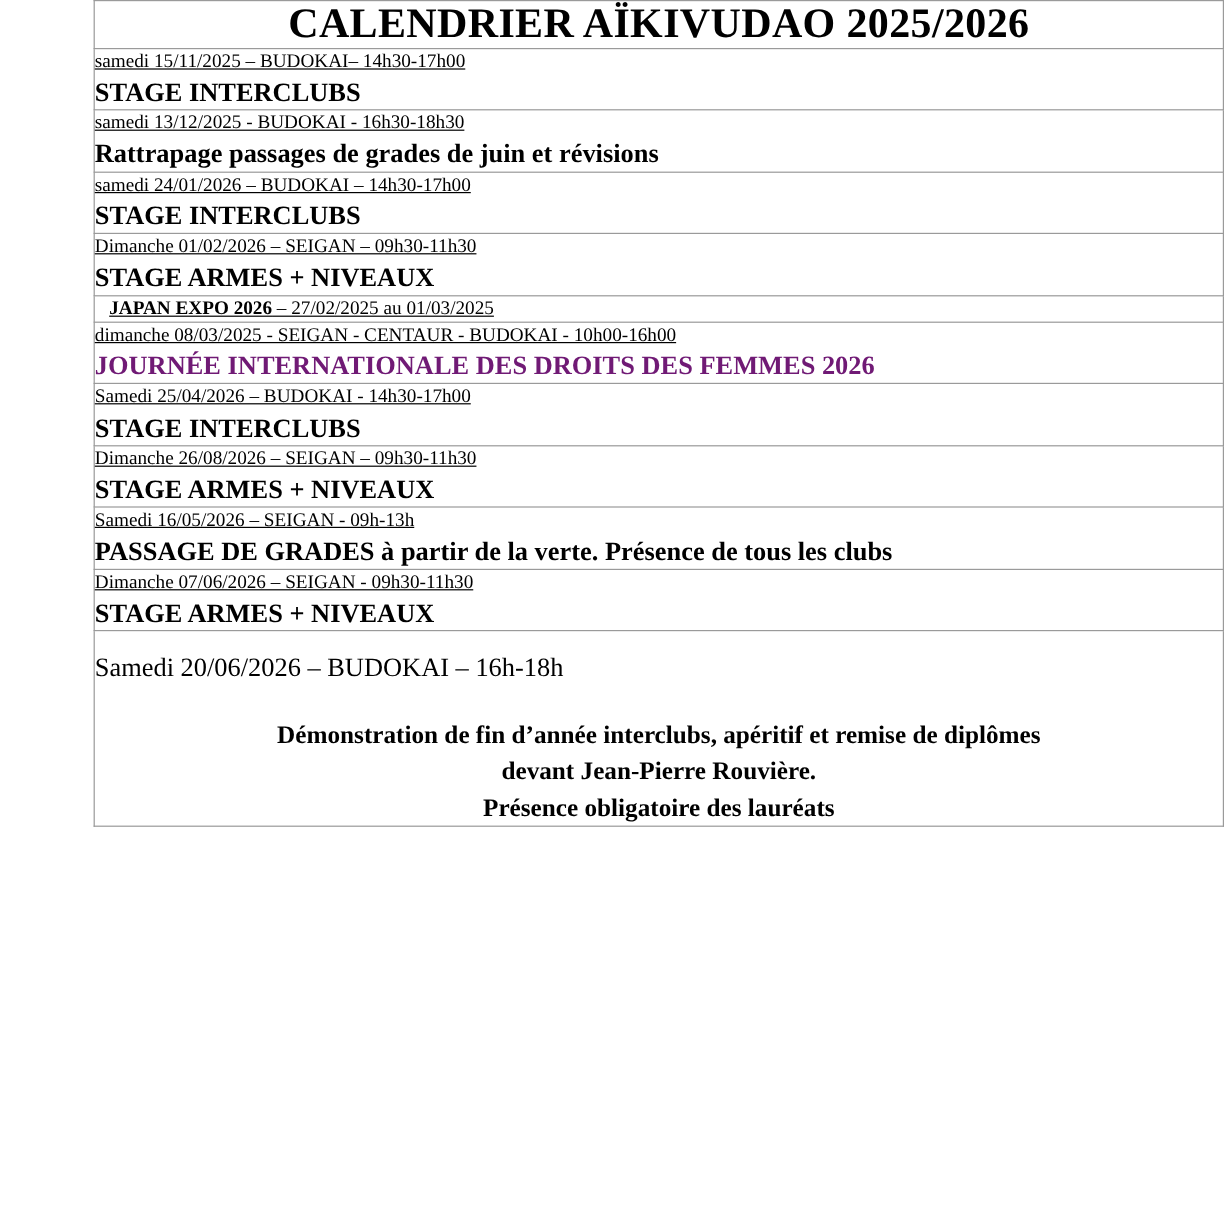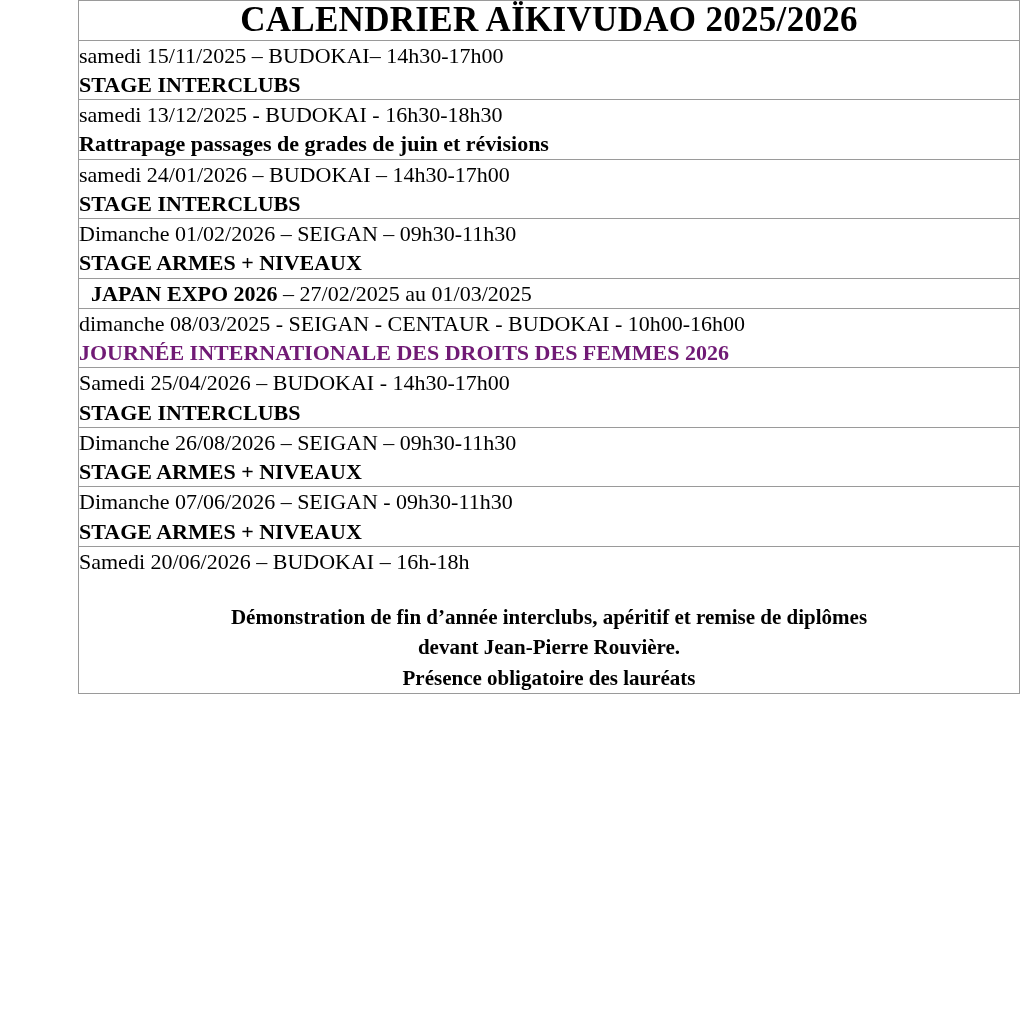--- a/index.html
+++ b/index.html
@@ -42,23 +42,24 @@
   .title-text {
     font-size: 35px;
     font-weight: bold;
     letter-spacing: 0.3px;
     line-height: 1.1;
   }
   .entry-cell {
     padding: 6px 8px 8px 8px;
   }
   .entry-header {
-    font-size: 22px;
+    font-size: 16px;
     line-height: 1.33;
     white-space: nowrap;
+    text-decoration: underline;
   }
   .entry-detail {
     font-size: 22px;
     font-weight: bold;
     line-height: 1.33;
     white-space: nowrap;
   }
   .entry-detail.red {
     color: #701a75;
   }
@@ -66,20 +67,21 @@
   .inline-bold {
     font-weight: bold;
     margin-left: 12px;
   }
   .final-cell {
     padding: 6px 8px 14px 8px;
   }
   .final-header {
     font-size: 22px;
     line-height: 1.33;
+    margin-top: 15px;
   }
   .final-block {
     margin-top: 26px;
     text-align: center;
     font-size: 21px;
     font-weight: bold;
     line-height: 1.45;
   }
   .final-block div {
     white-space: nowrap;
@@ -145,20 +147,26 @@
         </td>
       </tr>
 
       <tr>
         <td class="entry-cell">
           <div class="entry-header">Dimanche 26/08/2026 – SEIGAN – 09h30-11h30</div>
           <div class="entry-detail">STAGE ARMES + NIVEAUX</div>
         </td>
       </tr>
 
+      <tr>
+        <td class="entry-cell">
+          <div class="entry-header">Samedi 16/05/2026 – SEIGAN - 09h-13h</div>
+          <div class="entry-detail">PASSAGE DE GRADES à partir de la verte. Présence de tous les clubs</div>
+        </td>
+      </tr>
 
       <tr>
         <td class="entry-cell">
           <div class="entry-header">Dimanche 07/06/2026 – SEIGAN - 09h30-11h30</div>
           <div class="entry-detail">STAGE ARMES + NIVEAUX</div>
         </td>
       </tr>
 
       <tr>
         <td class="final-cell">

